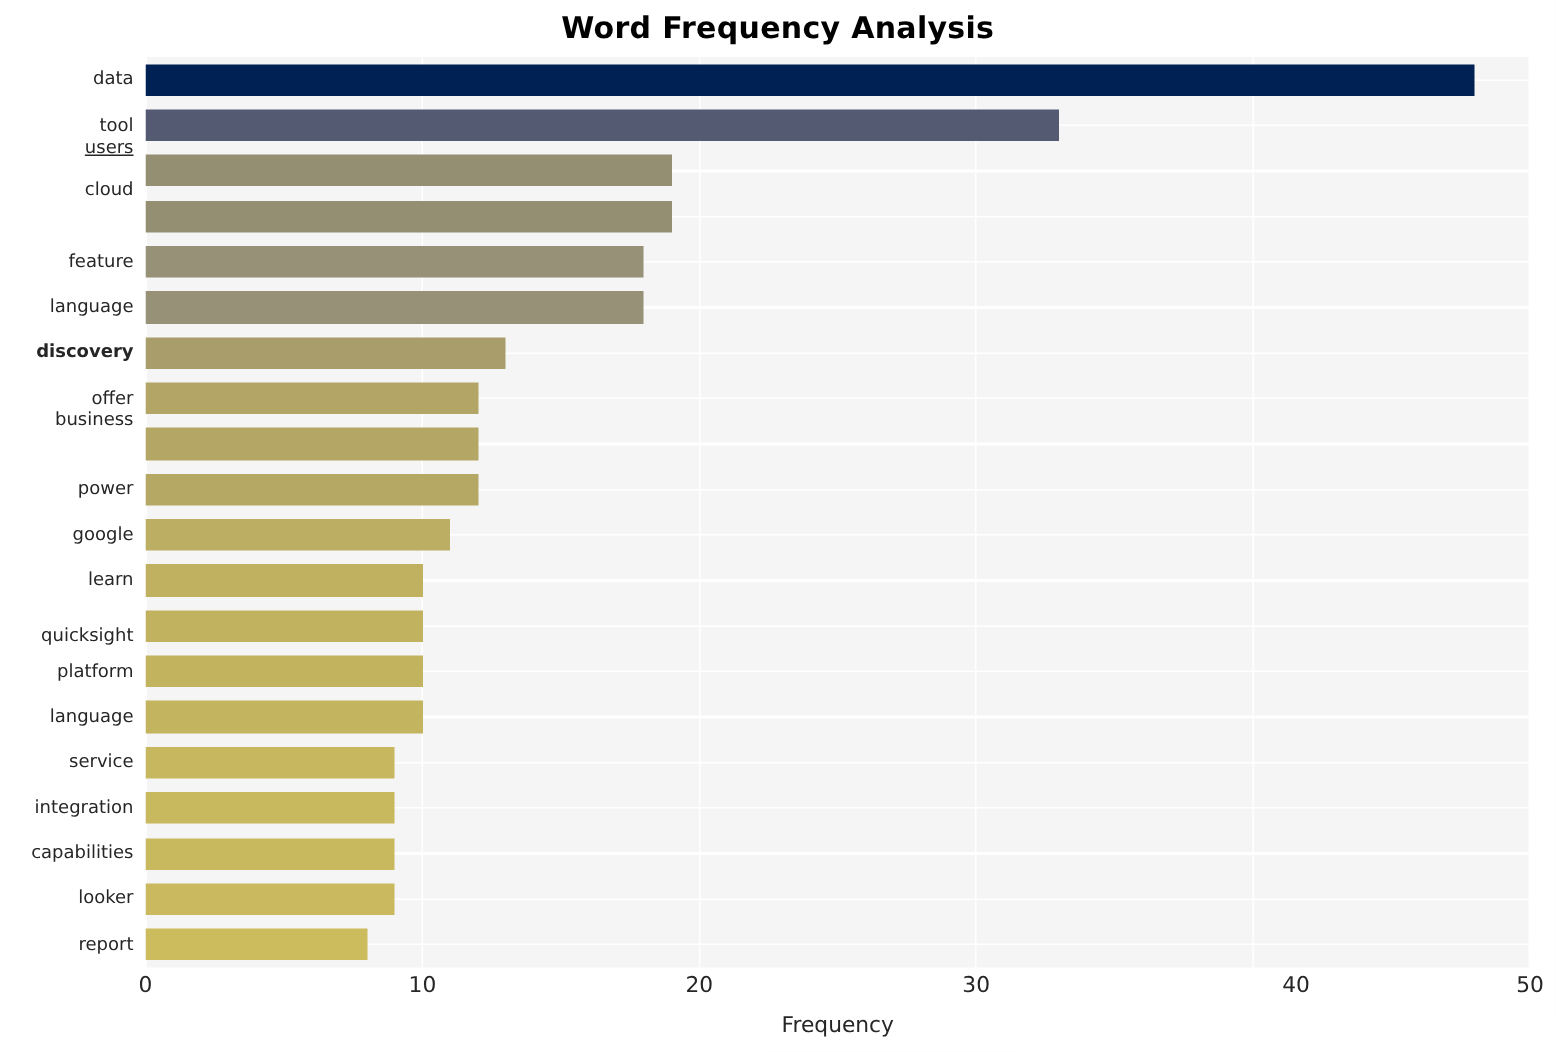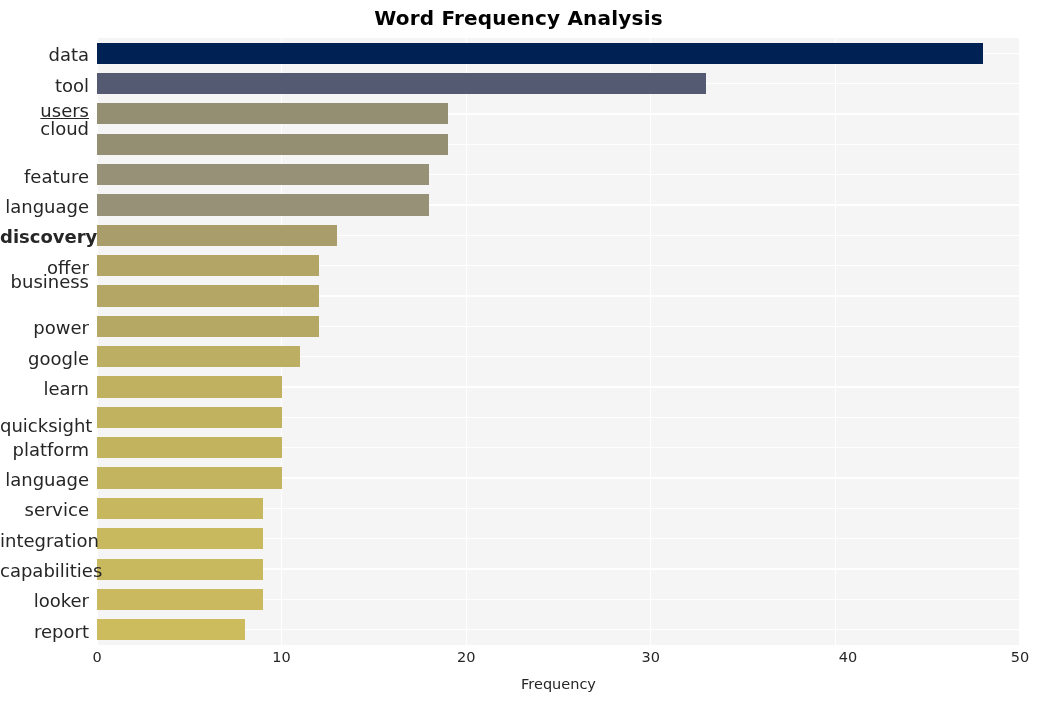--- a/index.html
+++ b/index.html
@@ -72,21 +72,21 @@
     left: 0;
     top: 38px;
     width: 89px;
     height: 607px;
   }
   .ytick {
     position: absolute;
     right: 0;
     width: 89px;
     text-align: right;
-    font-size: 18px;
+    font-size: 12px;
     color: #262626;
     line-height: 1;
   }
 
   
   #x-tick-labels {
     position: absolute;
     left: 97px;
     top: 650px;
     width: 923px;
@@ -165,21 +165,21 @@
       <div class="bar" style="top: 459.803px; height: 21.245px; width: 166.14px; background: rgb(199, 183, 94);"></div>
       <div class="bar" style="top: 490.152px; height: 21.245px; width: 166.14px; background: rgb(200, 184, 94);"></div>
       <div class="bar" style="top: 520.503px; height: 21.245px; width: 166.14px; background: rgb(201, 185, 94);"></div>
       <div class="bar" style="top: 550.852px; height: 21.245px; width: 166.14px; background: rgb(202, 185, 94);"></div>
       <div class="bar" style="top: 581.202px; height: 21.245px; width: 147.68px; background: rgb(205, 188, 94);"></div>
     </div>
 
   <div id="y-tick-labels">
       <div class="ytick" style="top: 8.175px;">data</div>
       <div class="ytick" style="top: 38.525px;">tool</div>
-      <div class="ytick" style="top: 64px; text-decoration: underline;">users</div>
+      <div class="ytick" style="top: 54px; text-decoration: underline;">users</div>
       <div class="ytick" style="top: 82px;">cloud</div>
       <div class="ytick" style="top: 129.575px;">feature</div>
       <div class="ytick" style="top: 159.925px;">language</div>
       <div class="ytick" style="top: 190.275px; font-weight: bold;">discovery</div>
       <div class="ytick" style="top: 220.625px;">offer</div>
       <div class="ytick" style="top: 235px;">business</div>
       <div class="ytick" style="top: 281.325px;">power</div>
       <div class="ytick" style="top: 311.675px;">google</div>
       <div class="ytick" style="top: 342.025px;">learn</div>
       <div class="ytick" style="top: 379px; padding-left: 20px;">quicksight</div>
@@ -190,19 +190,19 @@
       <div class="ytick" style="top: 524.125px;">capabilities</div>
       <div class="ytick" style="top: 554.475px;">looker</div>
       <div class="ytick" style="top: 584.825px; margin-left: 45px;">report</div>
     </div>
 
   <div id="x-tick-labels">
       <div class="xtick" style="left: 0px;">0</div>
       <div class="xtick" style="left: 184.6px;">10</div>
       <div class="xtick" style="left: 369.2px;">20</div>
       <div class="xtick" style="left: 553.8px;">30</div>
-      <div class="xtick" style="left: 751px;">40</div>
+      <div class="xtick" style="left: 767px;">40</div>
       <div class="xtick" style="left: 923px;">50</div>
     </div>
 
   <div id="x-axis-label">Frequency</div>
 
 </div>
 
 </body></html>

